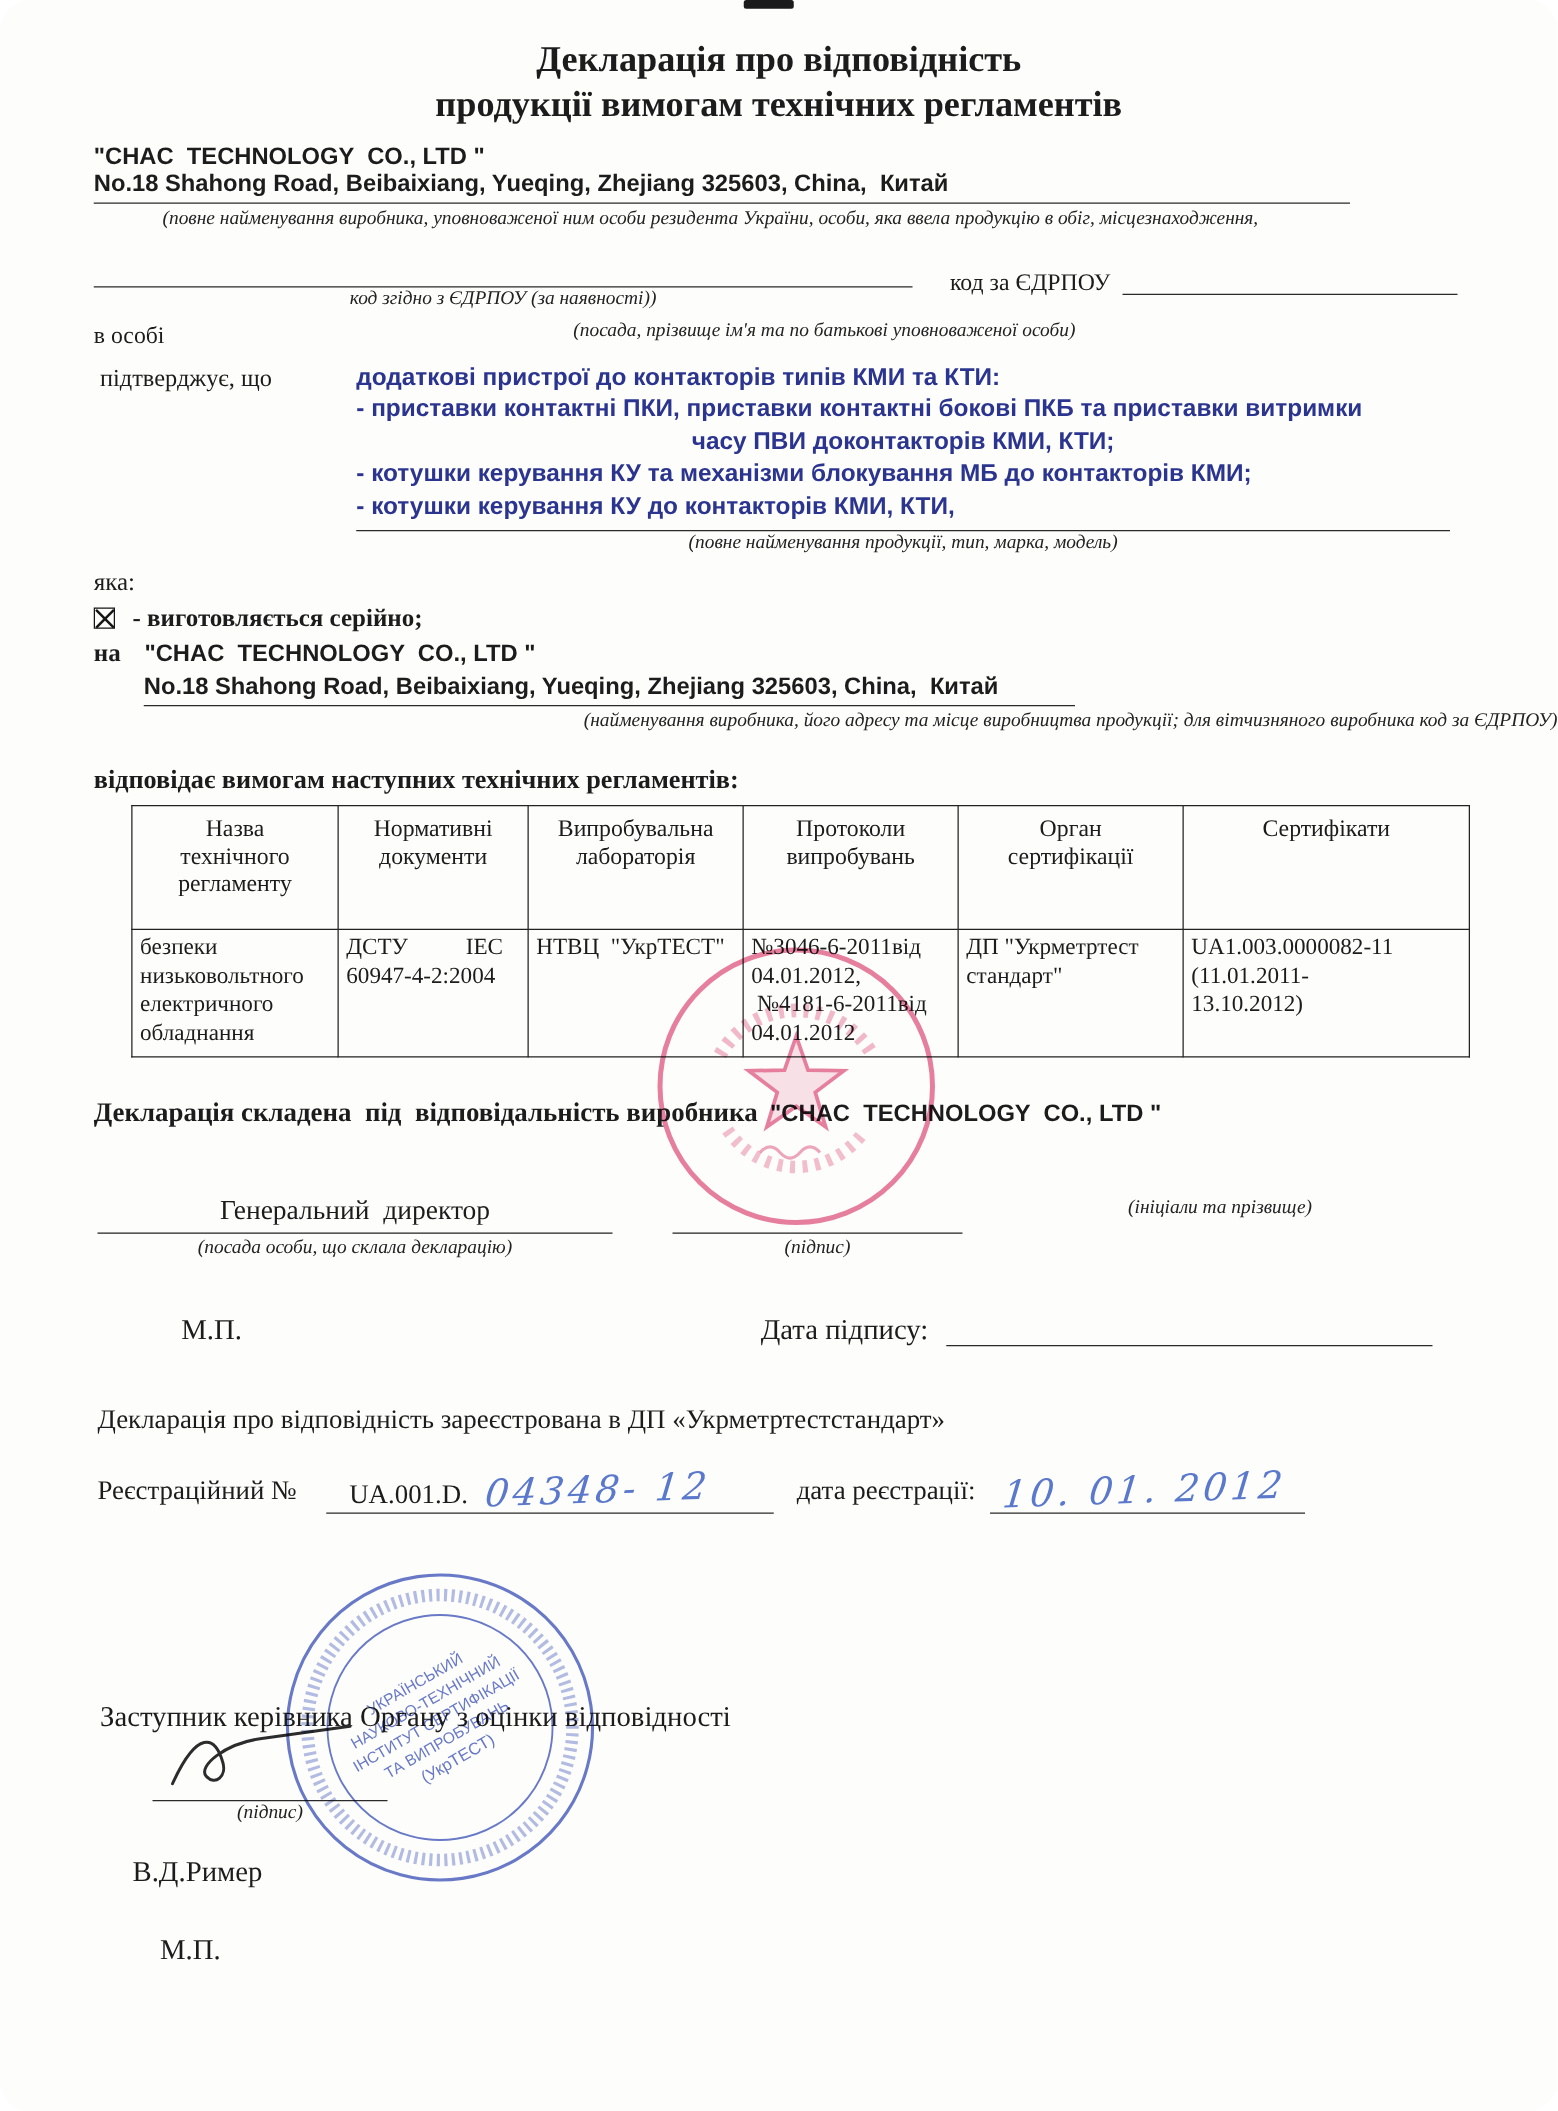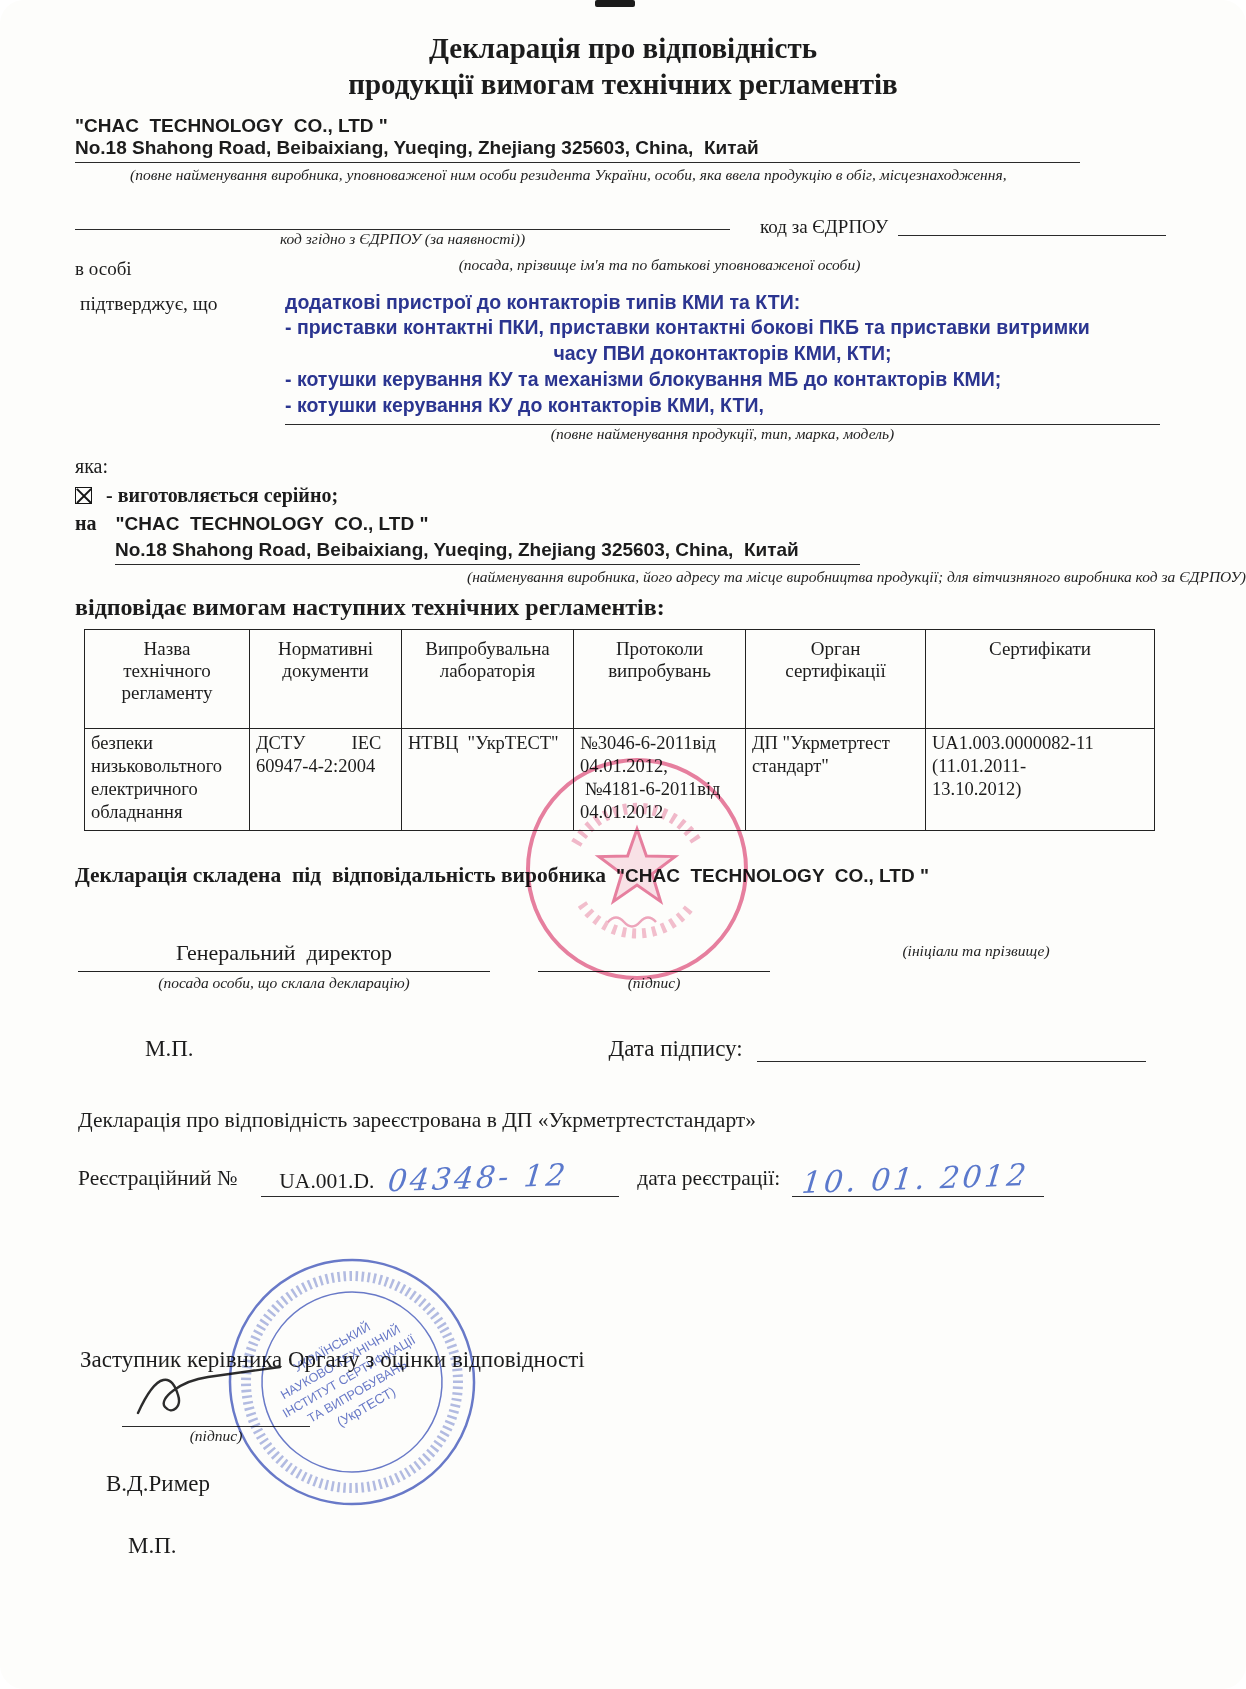--- a/index.html
+++ b/index.html
@@ -50,23 +50,23 @@
   .checkbox { display:inline-block; width:17px; height:17px; border:1.8px solid #151515;
               position:relative; vertical-align:-2px; margin-right:9px; }
   .checkbox::before,.checkbox::after { content:""; position:absolute; left:-2px; top:6.5px;
               width:20px; height:1.8px; background:#151515; }
   .checkbox::before { transform:rotate(45deg); } .checkbox::after { transform:rotate(-45deg); }
   .na-line { margin-top:5px; font-size:20px; }
   .na-company { font-size:19px; margin-left:14px; }
   .which-addr { font-size:19px; width:745px; margin:4px 0 0 40px; padding-bottom:3px; }
   .which-caption { margin:3px 0 0 75px;text-align:right; }
 
-  .conf-heading { margin:8px 0 0 75px; font-size:24px; font-weight:bold; }
-
-  .reg-table { border-collapse:collapse; margin:8px 0 0 84px; width:1070px; table-layout:fixed; }
+  .conf-heading { margin:25px 0 0 75px; font-size:21px; font-weight:bold; }
+
+  .reg-table { border-collapse:collapse; margin:8px 0 0 105px; width:1070px; table-layout:fixed; }
   .reg-table th, .reg-table td { border:1.7px solid #222; vertical-align:top; white-space:pre-wrap; }
   .reg-table th { font-weight:normal; font-size:19px; text-align:center; padding:8px 4px 24px; height:80px; }
   .reg-table td { font-size:18.5px; text-align:left; padding:3px 6px; height:102px; line-height:1.25; }
   .td-justify { text-align:justify; }
 
   .resp { margin:32px 86px 0 75px; }
   .resp-text { font-size:21.5px; font-weight:bold; }
   .resp-company { font-size:19px; margin-left:6px; }
 
   .sig-area { display:flex; justify-content:space-between; margin:52px 112px 0 78px; }

